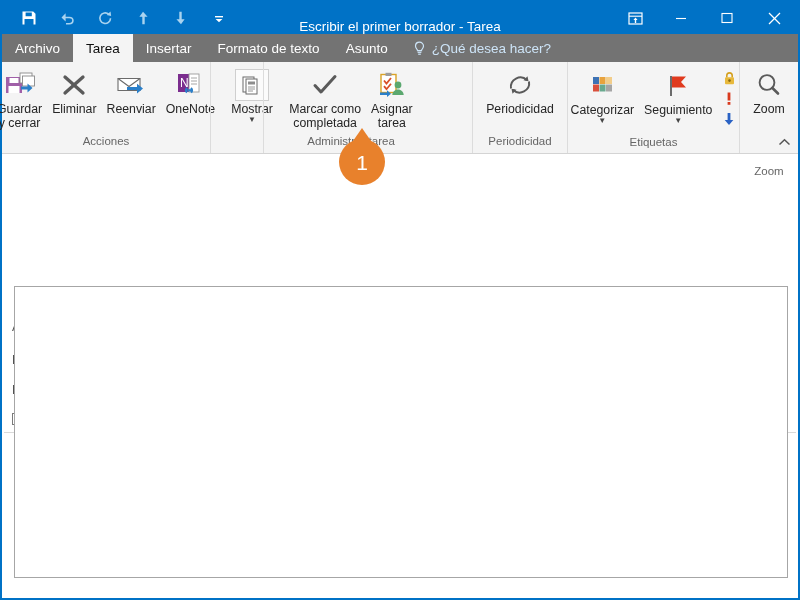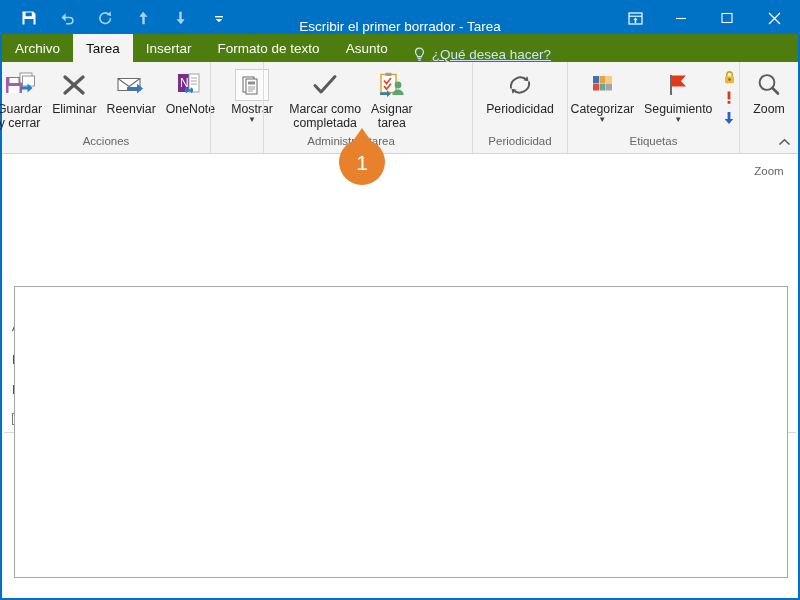--- a/index.html
+++ b/index.html
@@ -36,32 +36,31 @@
     position:absolute;right:0;top:0;height:32px;display:flex;align-items:center;
   }
   .tb-btn{
     width:46px;height:32px;display:flex;align-items:center;justify-content:center;
     color:#fff;
   }
   .tb-btn.close{width:48px;}
 
   
   .tabstrip{
-    height:28px;background:#4d7c0f;display:flex;align-items:flex-end;
+    height:28px;background:#737373;display:flex;align-items:center;
     position:relative;
   }
   .tab{
     display:flex;align-items:center;padding:0 13px;
     color:#ffffff;font-size:13.5px;height:28px;box-sizing:border-box;
   }
   .tab.active{background:#f4f4f4;color:#0d0d0d;}
   .tellme{
     display:flex;align-items:center;gap:6px;color:#cde4f7;font-size:13.5px;
     padding-left:12px;
-    text-decoration:underline;
   }
   .bulb{display:block;}
 
   
   .ribbon{
     height:92px;background:#f4f4f4;border-bottom:1px solid #d4d4d4;
     display:flex;align-items:stretch;position:relative;
     box-sizing:border-box;
   }
   .rgroup{
@@ -376,21 +375,21 @@
               <path fill="#5a5a5a" d="M21.5 4.2l1 5.1-5-1.1z"></path>
               <path fill="#5a5a5a" d="M6.5 21.8l-1-5.1 5 1.1z"></path>
             </svg>
           </div>
           <div class="lab">Periodicidad</div>
         </div>
       </div>
       <div class="rg-label">Periodicidad</div>
     </div>
 
-    <div class="rgroup" style="width:172px;">
+    <div class="rgroup" style="width:172px;justify-content:center;">
       <div class="rg-items">
         <div class="rbtn" style="min-width:68px;">
           <div class="ico">
             <svg width="28" height="26" viewBox="0 0 28 26">
               <rect x="5" y="4" width="6" height="7" fill="#3d72b4"></rect>
               <rect x="11.5" y="4" width="6" height="7" fill="#e8a33d"></rect>
               <rect x="18" y="4" width="6" height="7" fill="#f2cd8a"></rect>
               <rect x="5" y="11.5" width="6" height="7" fill="#d9503c"></rect>
               <rect x="11.5" y="11.5" width="6" height="7" fill="#6aa98f"></rect>
               <rect x="18" y="11.5" width="6" height="7" fill="#a5a5a5"></rect>

